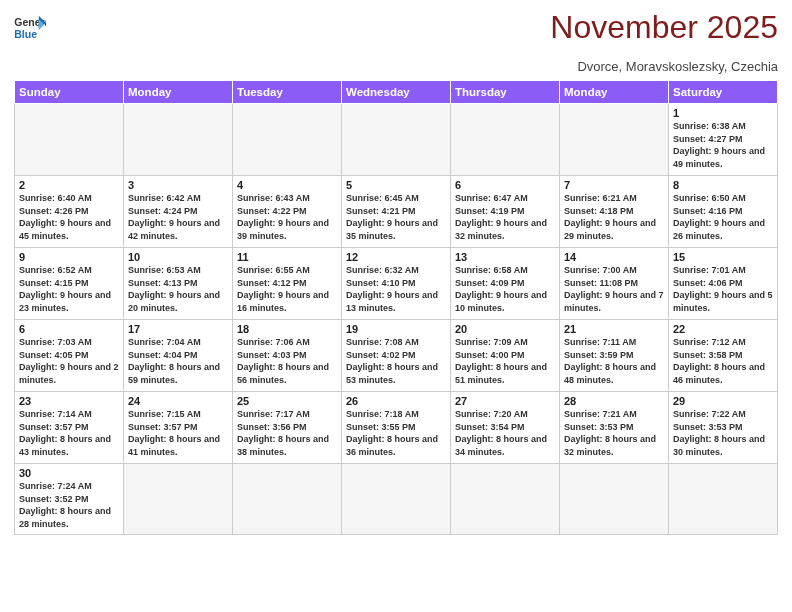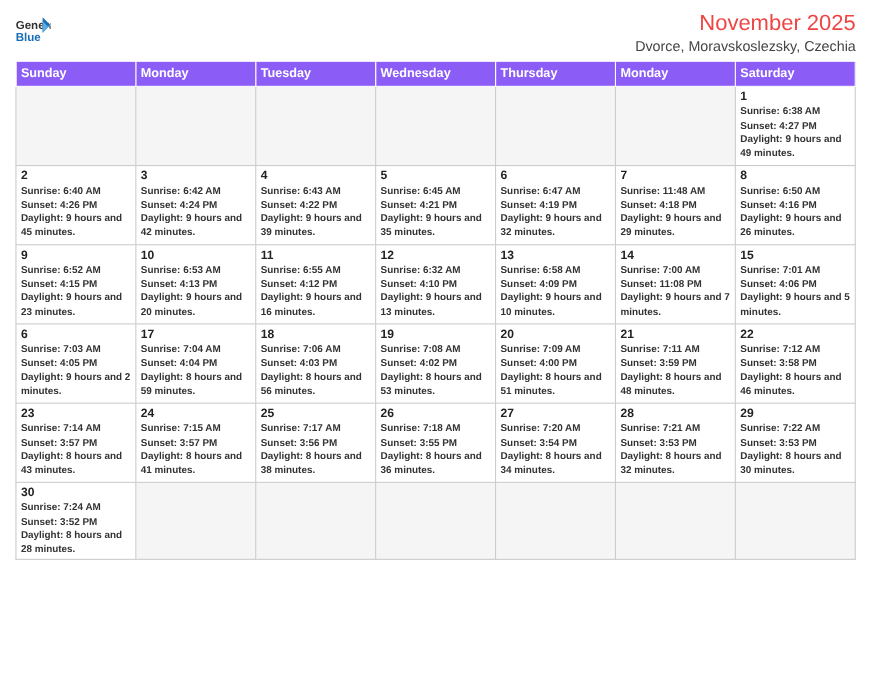--- a/index.html
+++ b/index.html
@@ -29,29 +29,29 @@
       padding-top: 4px;
     }
     .logo-icon {
       width: 32px;
       height: 28px;
     }
     .title-block {
       text-align: right;
     }
     .month-title {
-      font-size: 20px;
+      font-size: 32px;
       font-weight: normal;
-      color: #ef4444;
+      color: #7f1d1d;
       line-height: 1.1;
     }
     .location {
       font-size: 13px;
       color: #444;
-      margin-top: 2px;
+      margin-top: 14px;
     }
     .calendar {
       width: 100%;
       border-collapse: collapse;
       table-layout: fixed;
     }
     .calendar th {
       background: #8b5cf6;
       color: #fff;
       font-size: 11.5px;
@@ -167,21 +167,21 @@
           </td>
           <td>
             <span class="day-number">6</span>
             <div class="day-info">Sunrise: 6:47 AM
 Sunset: 4:19 PM
 Daylight: 9 hours
 and 32 minutes.</div>
           </td>
           <td>
             <span class="day-number">7</span>
-            <div class="day-info">Sunrise: 11:48 AM
+            <div class="day-info">Sunrise: 6:21 AM
 Sunset: 4:18 PM
 Daylight: 9 hours
 and 29 minutes.</div>
           </td>
           <td>
             <span class="day-number">8</span>
             <div class="day-info">Sunrise: 6:50 AM
 Sunset: 4:16 PM
 Daylight: 9 hours
 and 26 minutes.</div>

